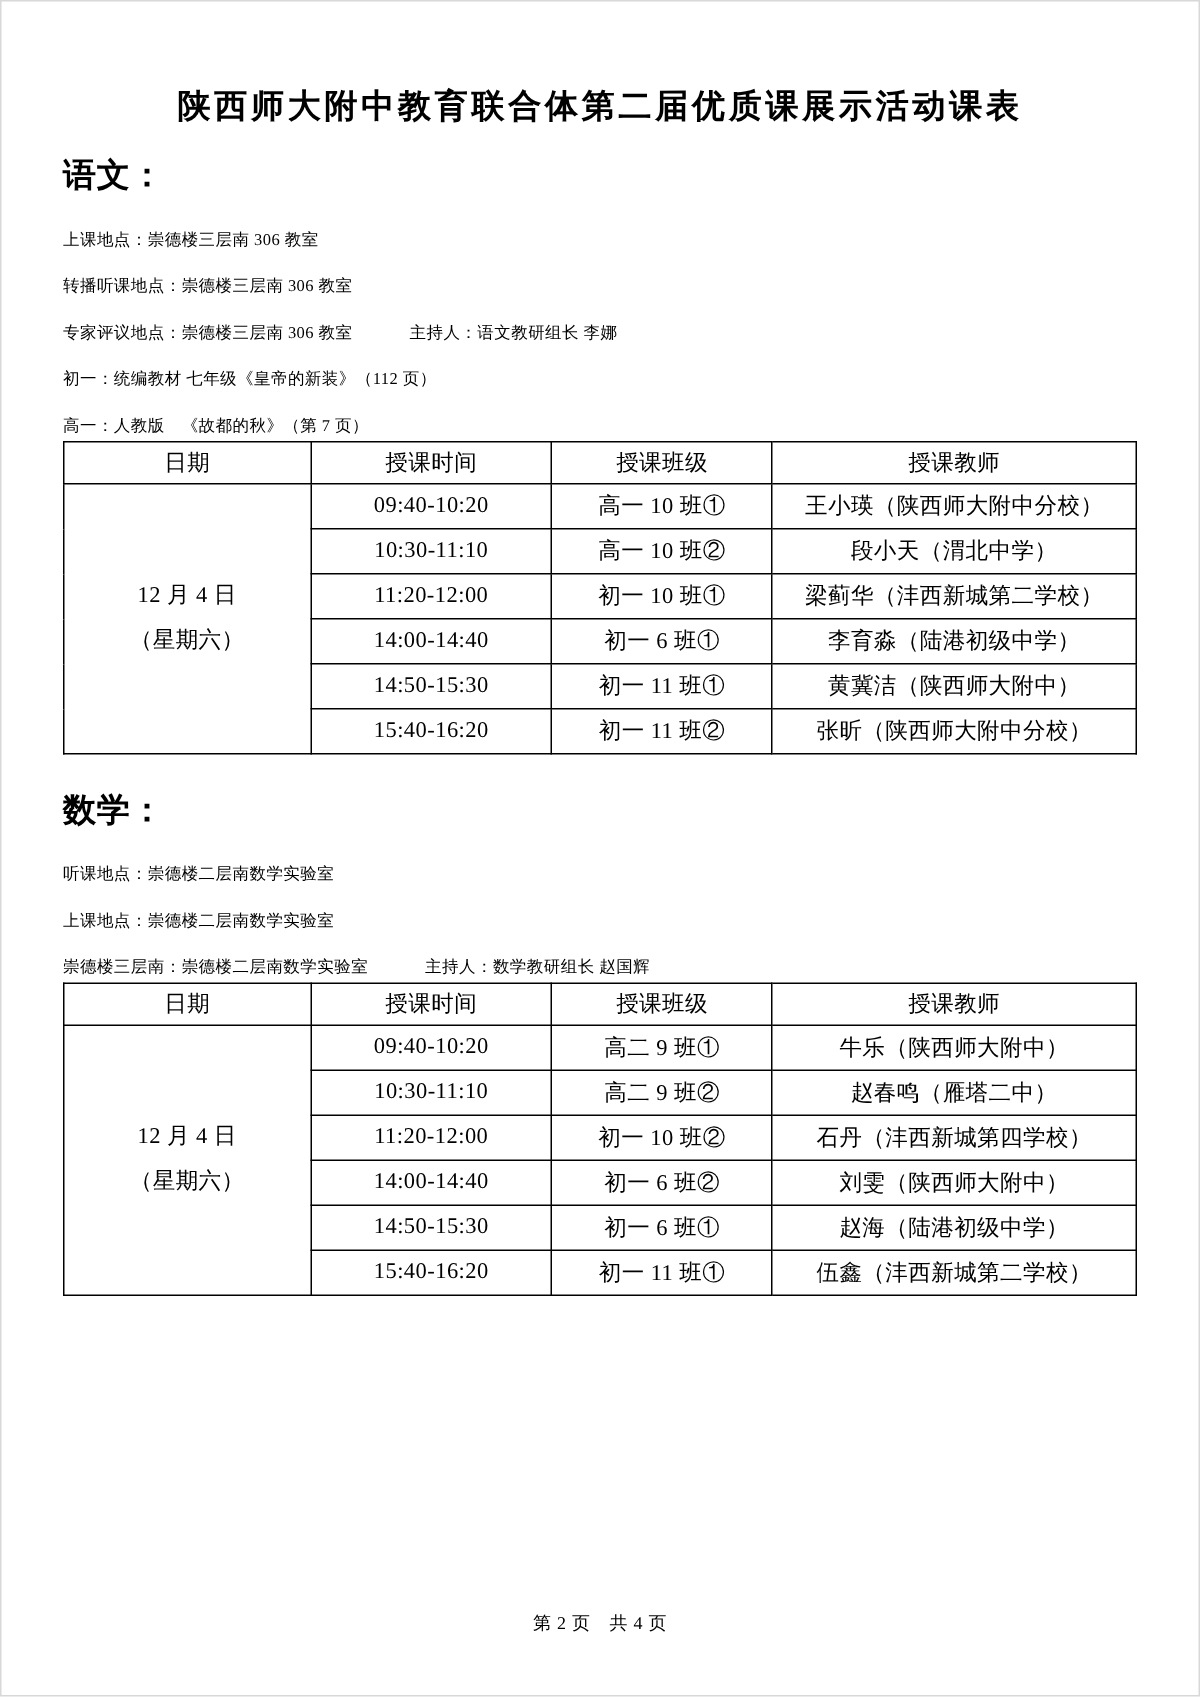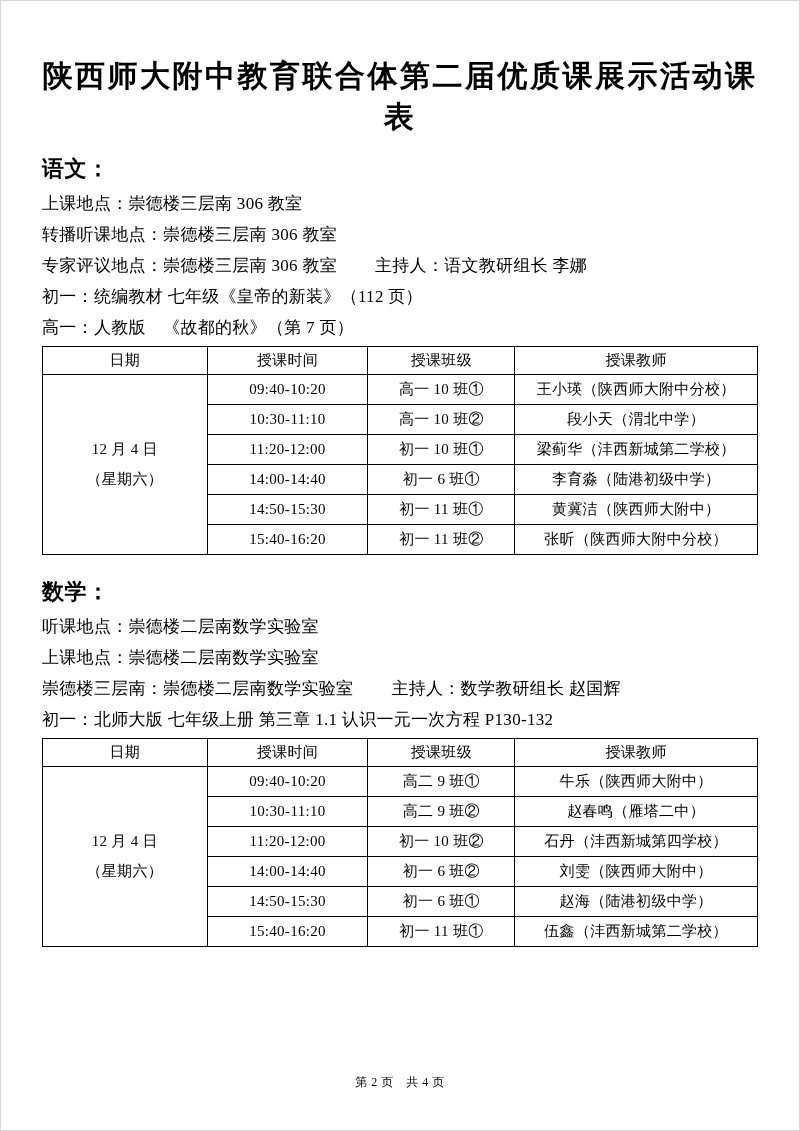--- a/index.html
+++ b/index.html
@@ -16,41 +16,41 @@
     font-family: "Liberation Serif", serif;
     outline: 1px solid #d8d8d8;
     outline-offset: -1px;
   }
   .page {
     padding: 56px 42px 0 42px;
   }
   .doc-title {
     margin: 0 0 16px 0;
     text-align: center;
-    font-size: 30px;
+    font-size: 22px;
     font-weight: bold;
     letter-spacing: 2.5px;
     font-family: "Liberation Serif", serif;
   }
   .subject-head {
     margin: 6px 0 4px 0;
     font-size: 22px;
     font-weight: bold;
     font-family: "Liberation Sans", sans-serif;
     letter-spacing: 0.5px;
   }
   .subject-head.second {
     margin-top: 22px;
   }
   .info {
     display: flex;
-    align-items: center;
+    align-items: flex-end;
     height: 31px;
     margin: 0;
-    font-size: 17px;
+    font-size: 11px;
     letter-spacing: 0.3px;
   }
   .info .extra {
     margin-left: 38px;
   }
   table.schedule {
     width: 100%;
     border-collapse: collapse;
     table-layout: fixed;
     margin-top: 3px;
@@ -164,23 +164,20 @@
   <p class="info">
     <span>听课地点：崇德楼二层南数学实验室</span>
   </p>
   <p class="info">
     <span>上课地点：崇德楼二层南数学实验室</span>
   </p>
   <p class="info">
     <span>崇德楼三层南：崇德楼二层南数学实验室</span>
     <span class="extra">主持人：数学教研组长  赵国辉</span>
   </p>
-  <p class="info">
-    <span>初一：北师大版  七年级上册  第三章  1.1 认识一元一次方程  P130-132</span>
-  </p>
 
   <table class="schedule">
     <thead>
       <tr>
         <th class="col-date">日期</th>
         <th class="col-time">授课时间</th>
         <th class="col-class">授课班级</th>
         <th class="col-teacher">授课教师</th>
       </tr>
     </thead>

